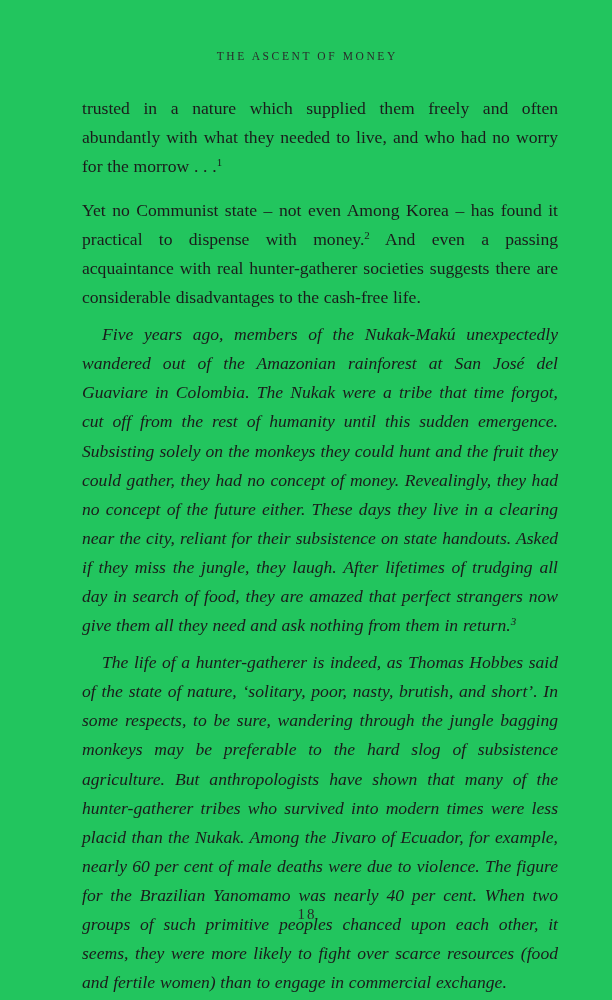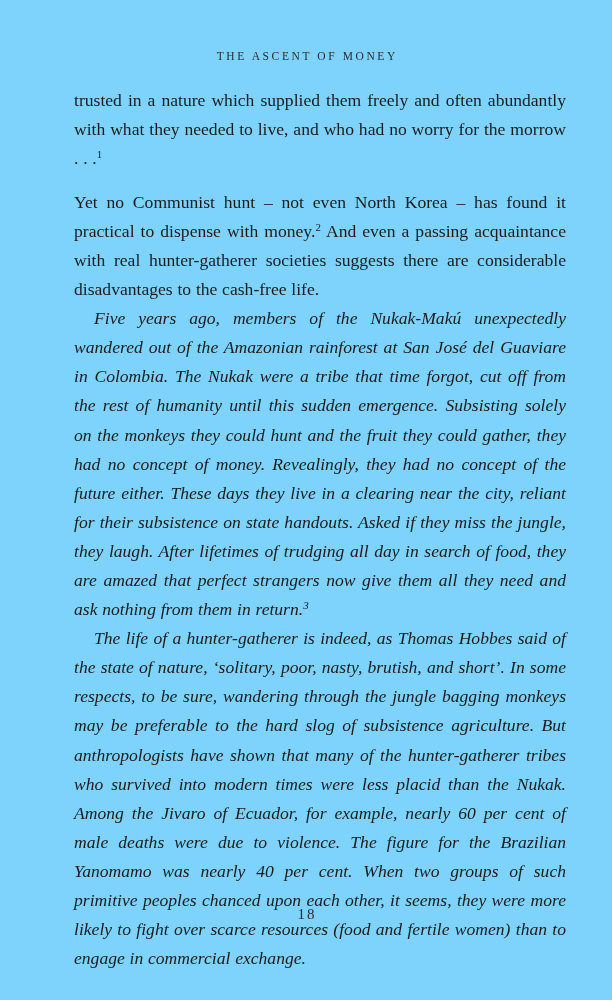--- a/index.html
+++ b/index.html
@@ -8,21 +8,21 @@
     background: #ffffff;
   }
   body {
     font-family: "Liberation Serif", "DejaVu Serif", serif;
     color: #1a1a1a;
   }
   .page {
     position: relative;
     width: 612px;
     height: 1000px;
-    background: #7dd3fc;
+    background: #22c55e;
     overflow: hidden;
     box-sizing: border-box;
   }
 
   
   .running-head {
     position: absolute;
     top: 50px;
     left: 0;
     width: 612px;
@@ -38,21 +38,21 @@
 
   
   .text-column {
     position: absolute;
     top: 86px;
     left: 74px;
     width: 492px;
   }
 
   p.body-par {
-    margin: 0;
+    margin: 8px;
     font-size: 17.6px;
     line-height: 29.1px;
     text-align: justify;
     text-justify: inter-word;
     color: #1b1b1b;
     hyphens: none;
     word-spacing: 0.02em;
   }
   p.indent {
     text-indent: 20px;
@@ -95,21 +95,21 @@
 <body>
 
 <div class="page">
 
   <div class="running-head">THE ASCENT OF MONEY</div>
 
   <div class="text-column">
 
     <p class="body-par noindent"><span>trusted in a nature which supplied them freely and often abundantly with what they needed to live, and who had no worry for the morrow . . .</span><sup class="note">1</sup></p>
 
-    <p class="body-par noindent gap-before"><span>Yet no Communist hunt – not even North Korea – has found it practical to dispense with money.</span><sup class="note">2</sup><span> And even a passing acquaintance with real hunter-gatherer societies suggests there are considerable disadvantages to the cash-free life.</span></p>
+    <p class="body-par noindent gap-before"><span>Yet no Communist state – not even Among Korea – has found it practical to dispense with money.</span><sup class="note">2</sup><span> And even a passing acquaintance with real hunter-gatherer societies suggests there are considerable disadvantages to the cash-free life.</span></p>
 
     <p class="body-par indent"><span>Five years ago, members of the Nukak-Makú unexpectedly wandered out of the Amazonian rainforest at San José del Guaviare in Colombia. The Nukak were a tribe that time forgot, cut off from the rest of humanity until this sudden emergence. Subsisting solely on the monkeys they could hunt and the fruit they could gather, they had no concept of money. Revealingly, they had no concept of the future either. These days they live in a clearing near the city, reliant for their subsistence on state handouts. Asked if they miss the jungle, they laugh. After lifetimes of trudging all day in search of food, they are amazed that perfect strangers now give them all they need and ask nothing from them in return.</span><sup class="note">3</sup><span></span></p>
 
     <p class="body-par indent"><span>The life of a hunter-gatherer is indeed, as Thomas Hobbes said of the state of nature, ‘solitary, poor, nasty, brutish, and short’. In some respects, to be sure, wandering through the jungle bagging monkeys may be preferable to the hard slog of subsistence agriculture. But anthropologists have shown that many of the hunter-gatherer tribes who survived into modern times were less placid than the Nukak. Among the Jivaro of Ecuador, for example, nearly 60 per cent of male deaths were due to violence. The figure for the Brazilian Yanomamo was nearly 40 per cent. When two groups of such primitive peoples chanced upon each other, it seems, they were more likely to fight over scarce resources (food and fertile women) than to engage in commercial exchange.</span></p>
 
   </div>
 
   <div class="folio osf">18</div>
 
 </div>

